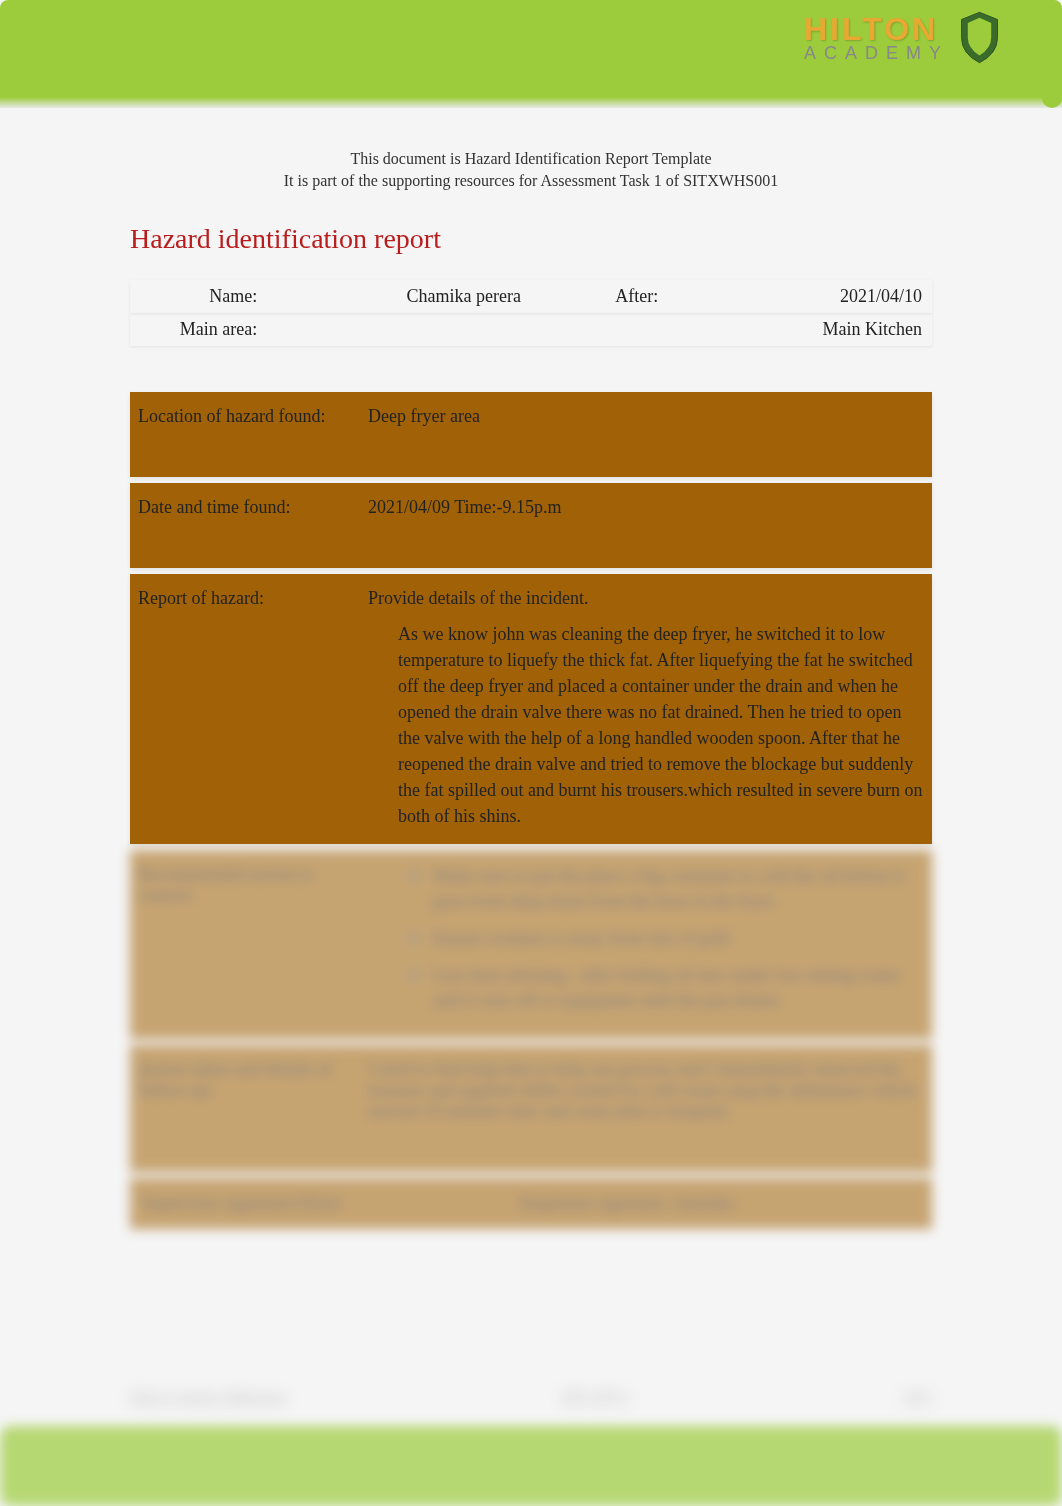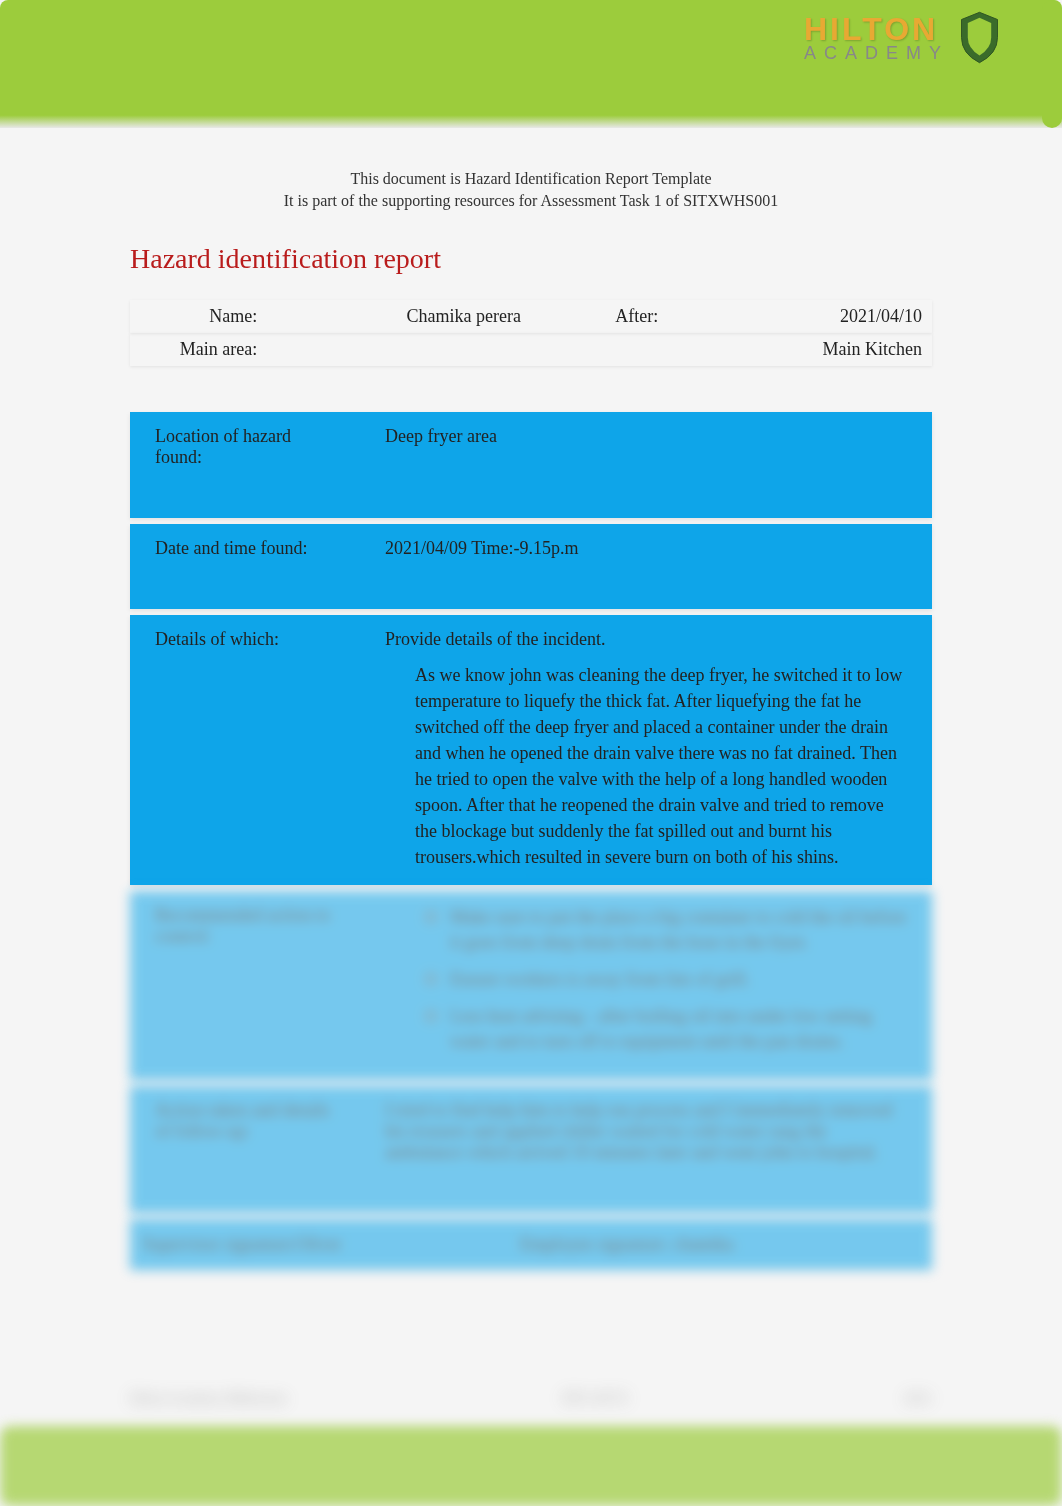--- a/index.html
+++ b/index.html
@@ -12,21 +12,21 @@
       font-family: Georgia, 'Times New Roman', serif;
       background: #f5f5f5;
       width: 1062px;
       height: 1506px;
       position: relative;
       overflow: hidden;
     }
     
     .header-band {
       width: 100%;
-      height: 128px;
+      height: 108px;
       background: linear-gradient(to bottom, #9ccc3c 0%, #9ccc3c 90%, #e8e8e8 100%);
       position: relative;
       border-radius: 8px 8px 0 0;
     }
     
     .header-band::after {
       content: '';
       position: absolute;
       right: 0;
       top: 0;
@@ -113,25 +113,25 @@
       width: 250px;
     }
     
     .hazard-table {
       width: 100%;
       border-collapse: separate;
       border-spacing: 0 6px;
     }
     
     .hazard-table td {
-      padding: 14px 25px;
+      padding: 14px 8px;
       font-size: 18px;
       color: #222;
       vertical-align: top;
-      background: #0ea5e9;
+      background: #a16207;
     }
     
     .hazard-table tr {
       box-shadow: 0 2px 5px rgba(0,0,0,0.08);
     }
     
     .hazard-label {
       width: 230px;
     }
     
@@ -254,21 +254,21 @@
     <tbody>
         <tr class="tall-row">
       <td class="hazard-label">Location of hazard found:</td>
       <td class="hazard-content">Deep fryer area</td>
     </tr>
     <tr class="tall-row">
       <td class="hazard-label">Date and time found:</td>
       <td class="hazard-content">2021/04/09 Time:-9.15p.m</td>
     </tr>
     <tr>
-      <td class="hazard-label">Details of which:</td>
+      <td class="hazard-label">Report of hazard:</td>
       <td class="hazard-content">
         <div class="details-intro">Provide details of the incident.</div>
         <div class="details-body">As we know john was cleaning the deep fryer, he switched it to low temperature to liquefy the thick fat. After liquefying the fat he switched off the deep fryer and placed a container under the drain and when he opened the drain valve there was no fat drained. Then he tried to open the valve with the help of a long handled wooden spoon. After that he reopened the drain valve and tried to remove the blockage but suddenly the fat spilled out and burnt his trousers.which resulted in severe burn on both of his shins.</div>
       </td>
     </tr>
     <tr class="blurred-row">
       <td class="hazard-label">Recommended action to control:</td>
       <td class="hazard-content">
         <ul class="bullet-list">
           <li>Make sure to put the place a big container to cold the oil before it goes from deep drain from the hose in the fryer.</li>

